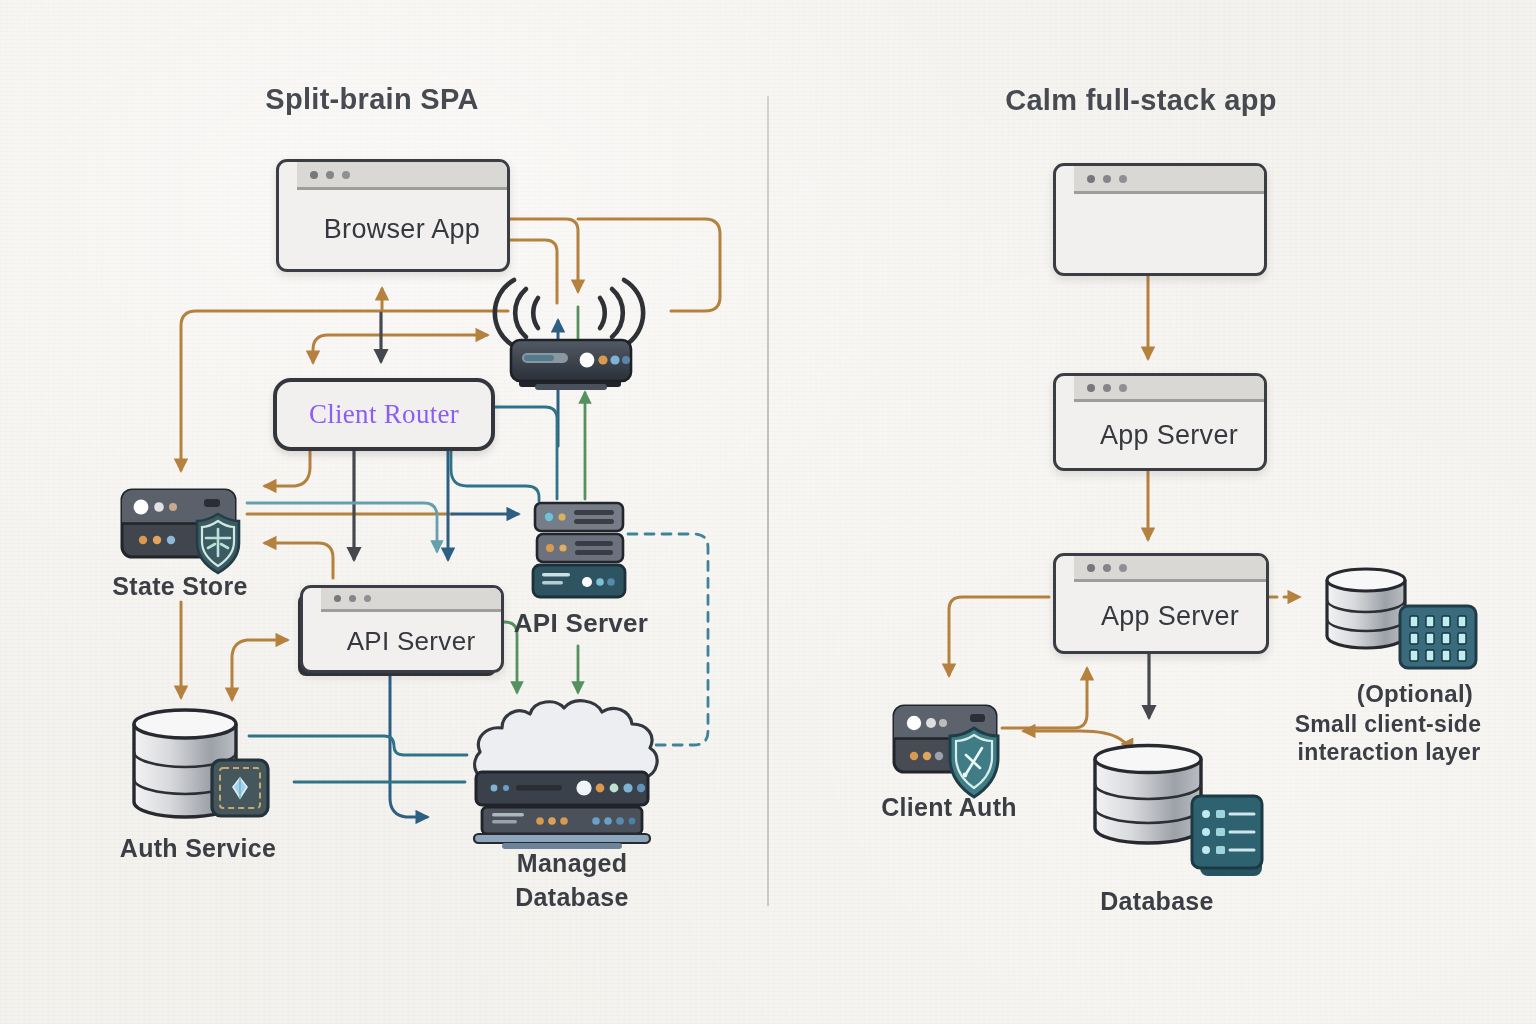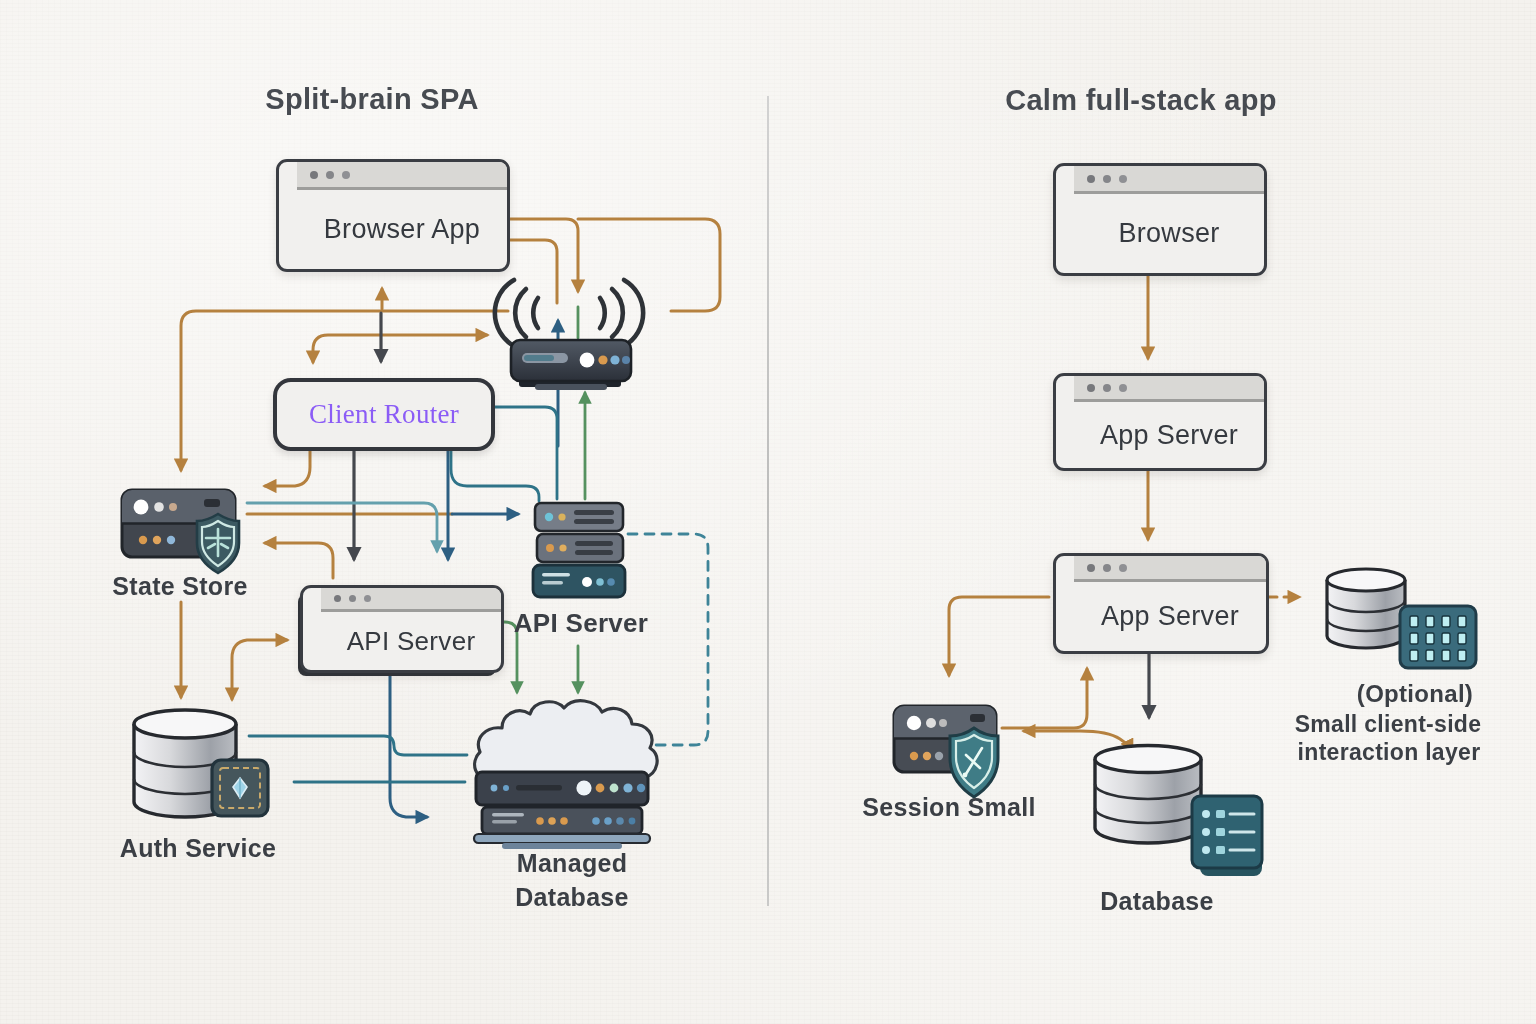--- a/index.html
+++ b/index.html
@@ -275,21 +275,20 @@
   </svg>
   <div class="abs node-label" style="left:572px;top:863px;font-size:25px">Managed</div>
   <div class="abs node-label" style="left:572px;top:897px;font-size:25px">Database</div>
 
   <div class="abs window" style="left:1053px;top:163px;width:190px;height:107px">
     <div class="titlebar">
       <span class="dot"></span>
         <span class="dot"></span>
         <span class="dot"></span>
     </div>
-    <div class="wbody">Browser</div>
   </div>
 
   <div class="abs window" style="left:1053px;top:373px;width:190px;height:92px">
     <div class="titlebar" style="height:23px">
       <span class="dot"></span>
         <span class="dot"></span>
         <span class="dot"></span>
     </div>
     <div class="wbody">App Server</div>
   </div>
@@ -315,21 +314,21 @@
     <circle cx="39" cy="56" r="4.2" fill="#e0a45c"></circle>
     <circle cx="51" cy="56" r="4.2" fill="#9aa2ab"></circle>
     <path d="M86 28 C94 34 102 36 110 36 V58 C110 76 100 88 86 97 C72 88 62 76 62 58 V36 C70 36 78 34 86 28 Z" fill="#3f7c86" stroke="#1f3d46" stroke-width="3"></path>
     <path d="M86 35 C92 39 98 41 104 41 V57 C104 71 96 81 86 88 C76 81 68 71 68 57 V41 C74 41 80 39 86 35 Z" fill="none" stroke="#d8efe9" stroke-width="2.2"></path>
     <g stroke="#eafaf4" stroke-width="2.6" stroke-linecap="round">
       <line x1="94" y1="48" x2="78" y2="74"></line>
       <line x1="78" y1="55" x2="92" y2="68"></line>
       <circle cx="77" cy="75" r="2.4" fill="#eafaf4" stroke="none"></circle>
     </g>
   </svg>
-  <div class="abs node-label" style="left:949px;top:807px;font-size:25px">Session Small</div>
+  <div class="abs node-label" style="left:949px;top:807px;font-size:25px">Client Auth</div>
 
   <svg class="abs" style="left:1085px;top:742px" width="126" height="124" viewBox="0 0 126 124">
     <path d="M10 17 V86 A53 15 0 0 0 116 86 V17" fill="url(#cylg)" stroke="#26292e" stroke-width="3.4"></path>
     <ellipse cx="63" cy="17" rx="53" ry="13.5" fill="#f7f7f8" stroke="#26292e" stroke-width="3.4"></ellipse>
     <path d="M10 42 A53 15 0 0 0 116 42" fill="none" stroke="#2c2f34" stroke-width="2.6"></path>
     <path d="M10 66 A53 15 0 0 0 116 66" fill="none" stroke="#2c2f34" stroke-width="2.6"></path>
   </svg>
   <svg class="abs" style="left:1190px;top:794px" width="76" height="86" viewBox="0 0 76 86">
     <rect x="10" y="12" width="62" height="70" rx="8" fill="#27545f"></rect>
     <rect x="2" y="2" width="70" height="72" rx="8" fill="#2f6271" stroke="#1c3a46" stroke-width="3"></rect>

